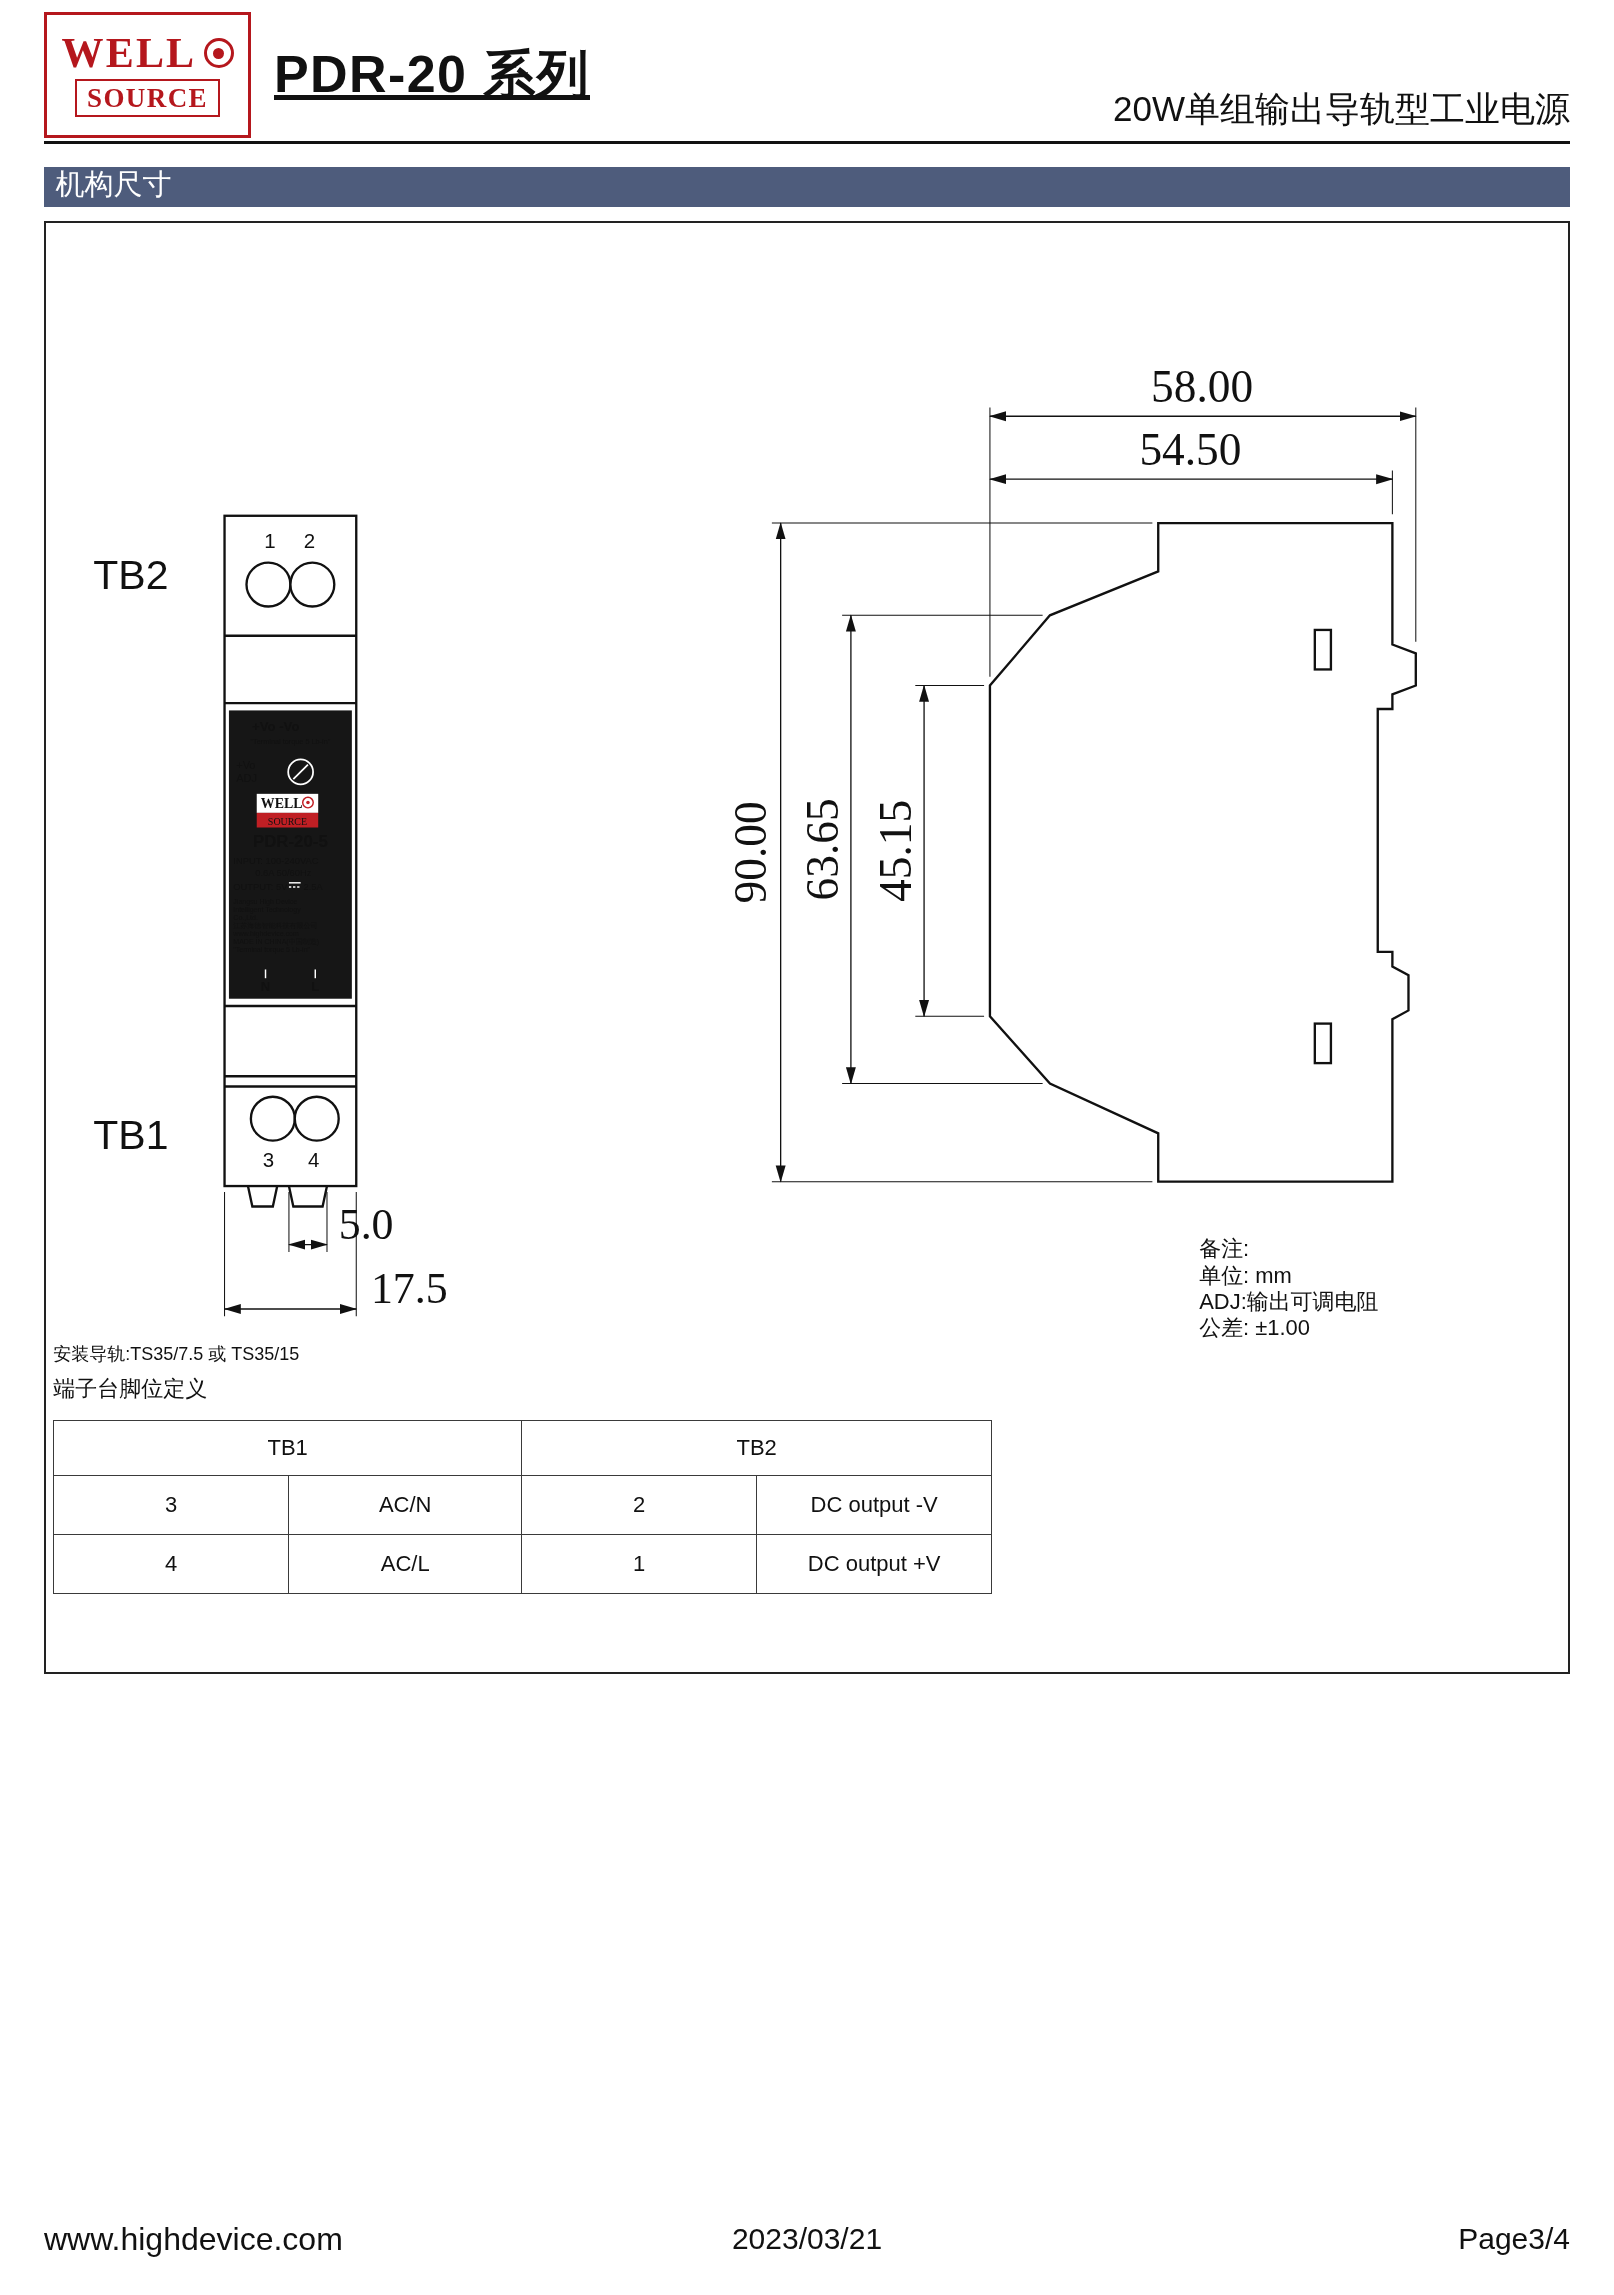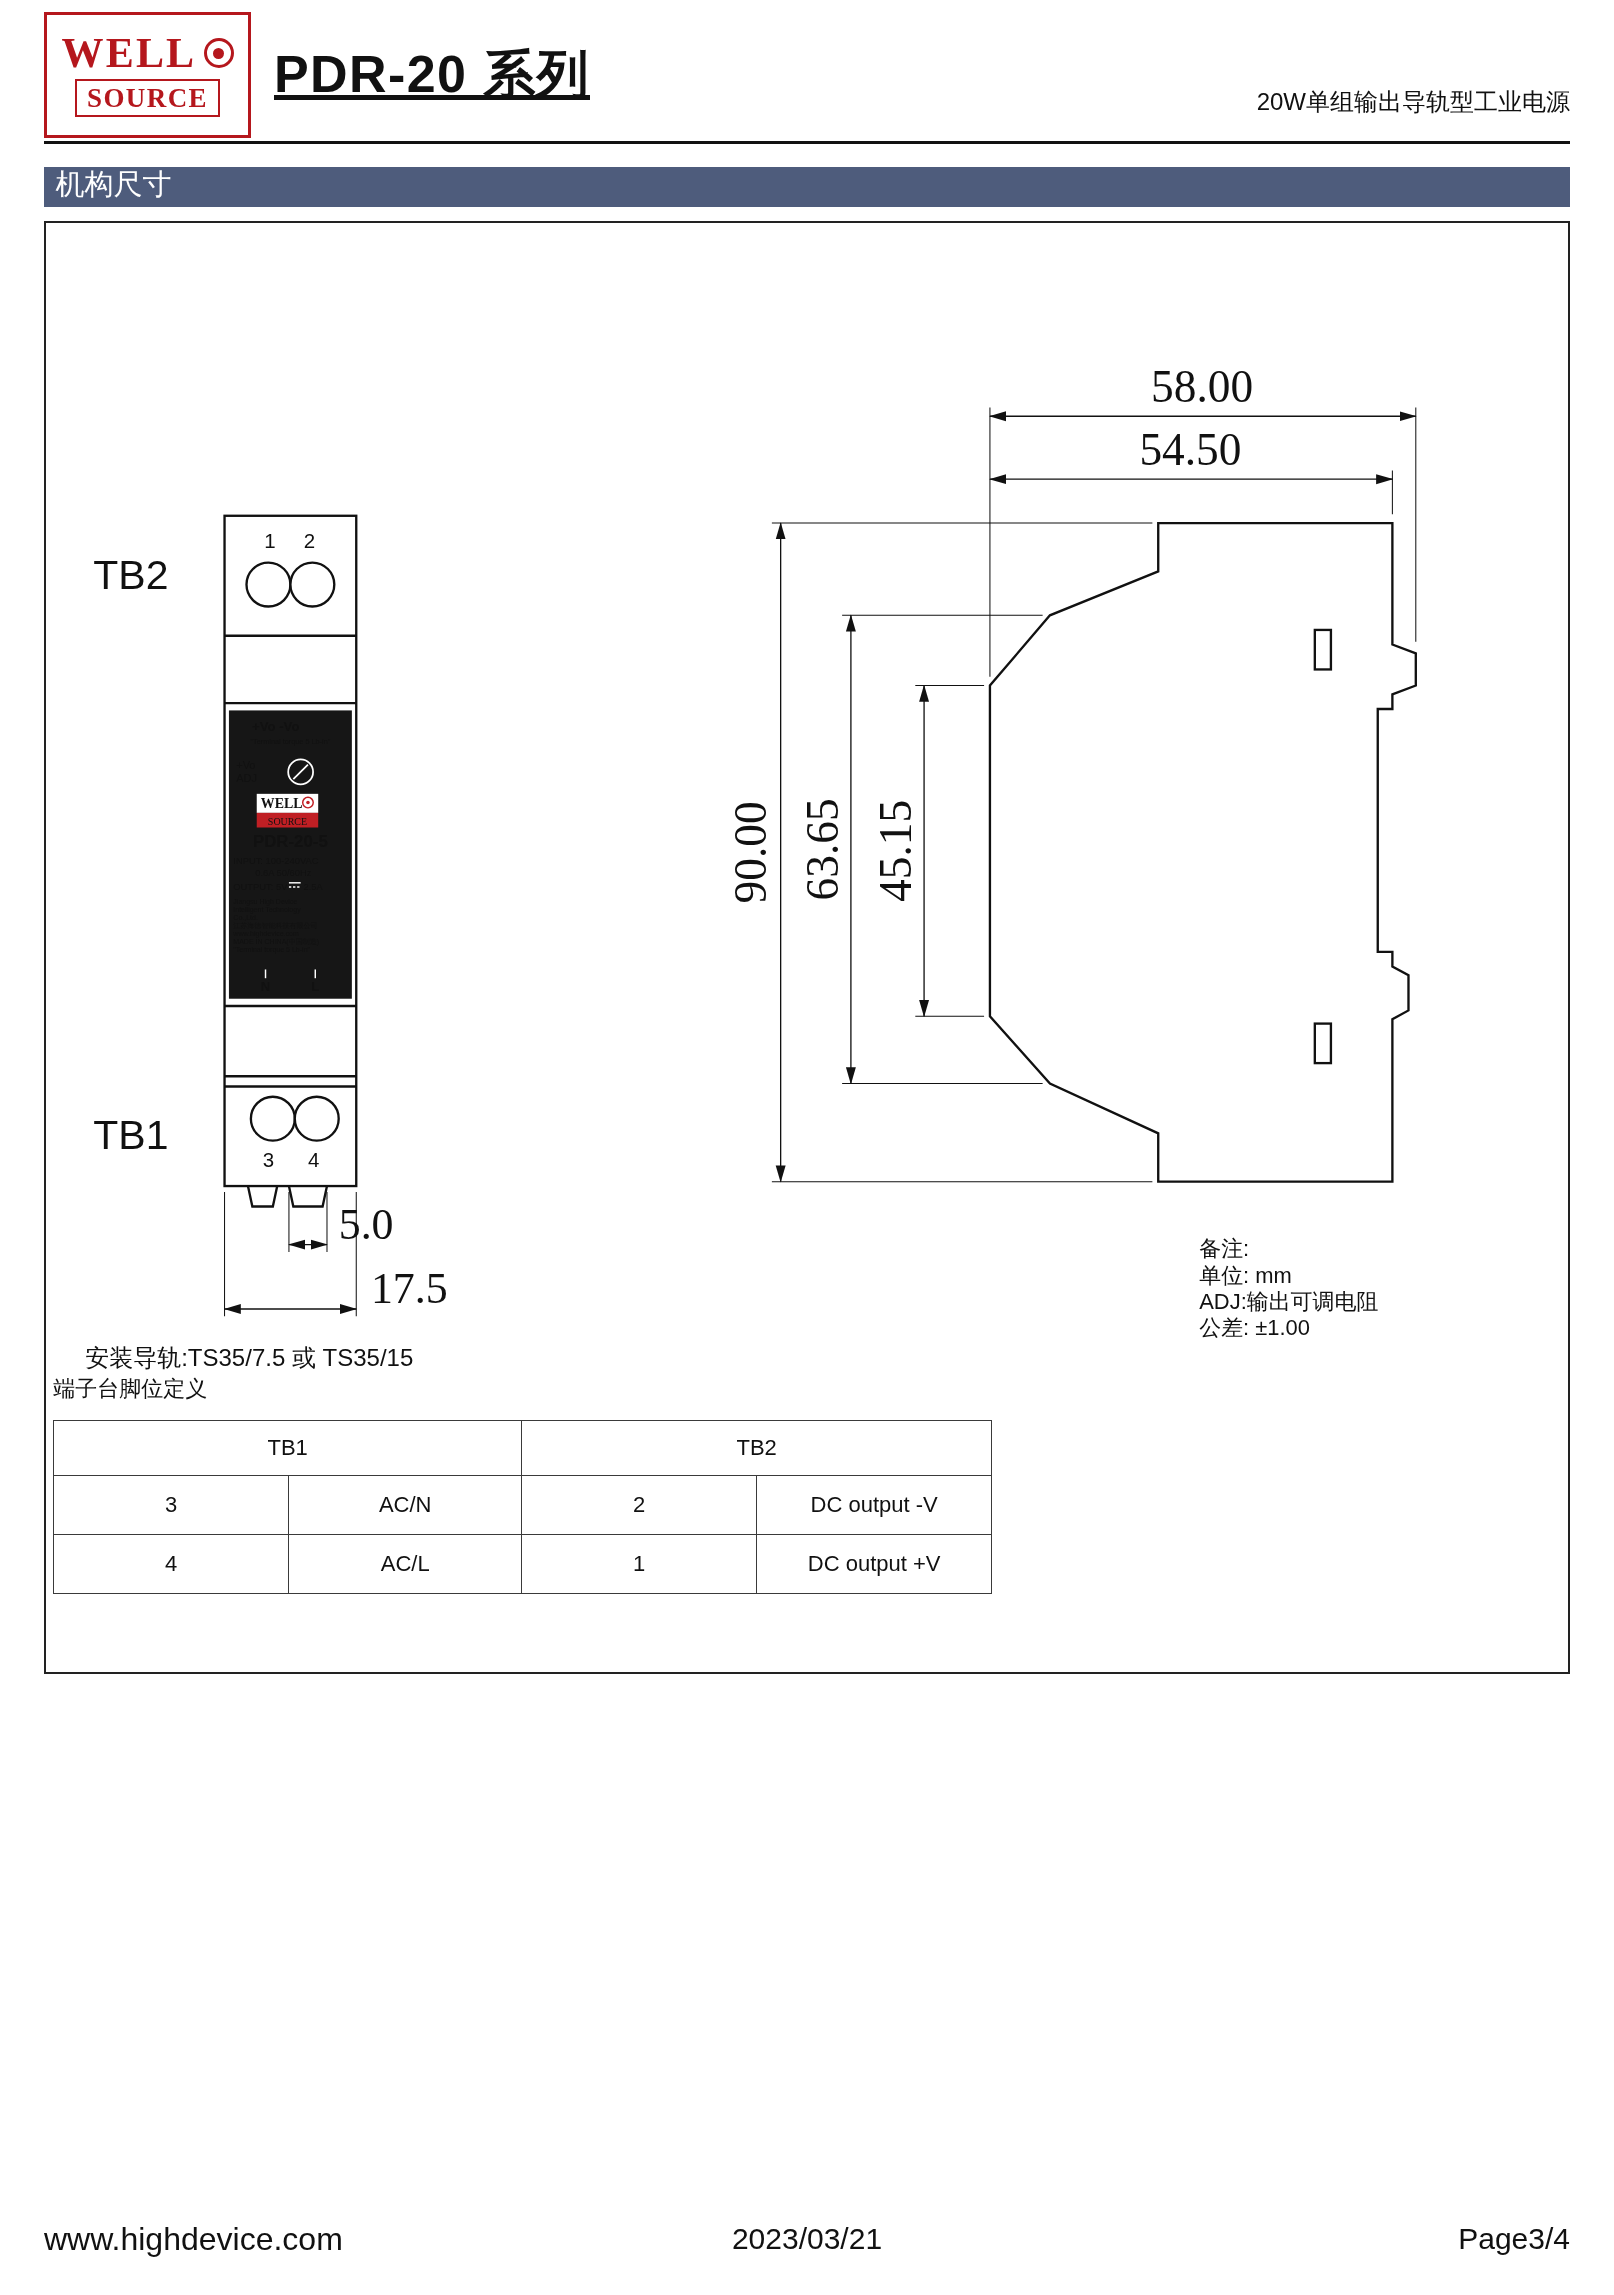--- a/index.html
+++ b/index.html
@@ -31,40 +31,40 @@
   .logo-source-box {
     border:2.9px solid #b5171d; padding:0 10px; line-height:34px;
     font-family:"Liberation Serif", serif; font-weight:bold;
     color:#b5171d; font-size:27px; letter-spacing:1.4px;
   }
   .page-title {
     position:absolute; left:274px; top:40px;
     font-size:52px; font-weight:bold; letter-spacing:1.4px;text-decoration:underline;
   }
   .header-subtitle {
-    position:absolute; right:44px; top:86px; font-size:24px;
+    position:absolute; right:44px; top:86px; font-size:35px;
   }
   .header-rule {
     position:absolute; left:44px; top:141px; width:1526px; height:2.9px; background:#111;
   }
   
   .section-bar {
     position:absolute; left:44px; top:167px; width:1526px; height:40px;
     background:#4e5c7c; color:#ffffff; font-size:29px; line-height:40px;
     padding-left:11.5px;
     font-family:Liberation Mono, monospace;
   }
   
   .drawing-box {
     position:absolute; left:44px; top:221px; width:1526px; height:1453px;
     border:2.2px solid #222; background:#fff;
   }
   .drawing-svg { position:absolute; left:0; top:0; width:100%; height:100%; }
   .mounting-text {
-    position:absolute; left:7.2px; top:1119px; font-size:24px;margin-left:32px;
+    position:absolute; left:7.2px; top:1119px; font-size:18px;
   }
   .pindef-title {
     position:absolute; left:7.2px; top:1151px; font-size:22px;
   }
   
   .pin-table {
     position:absolute; left:7.2px; top:1197px;
     border-collapse:collapse; table-layout:fixed;
   }
   .pin-table td {

